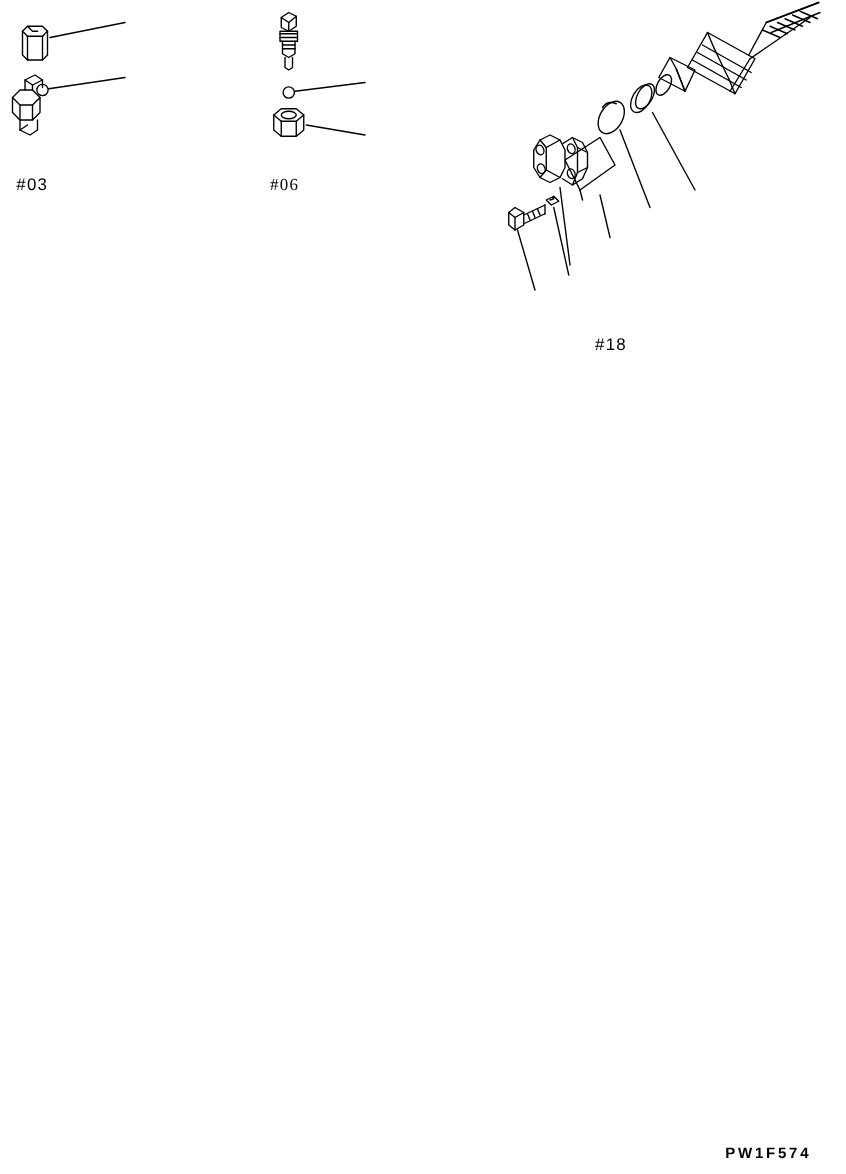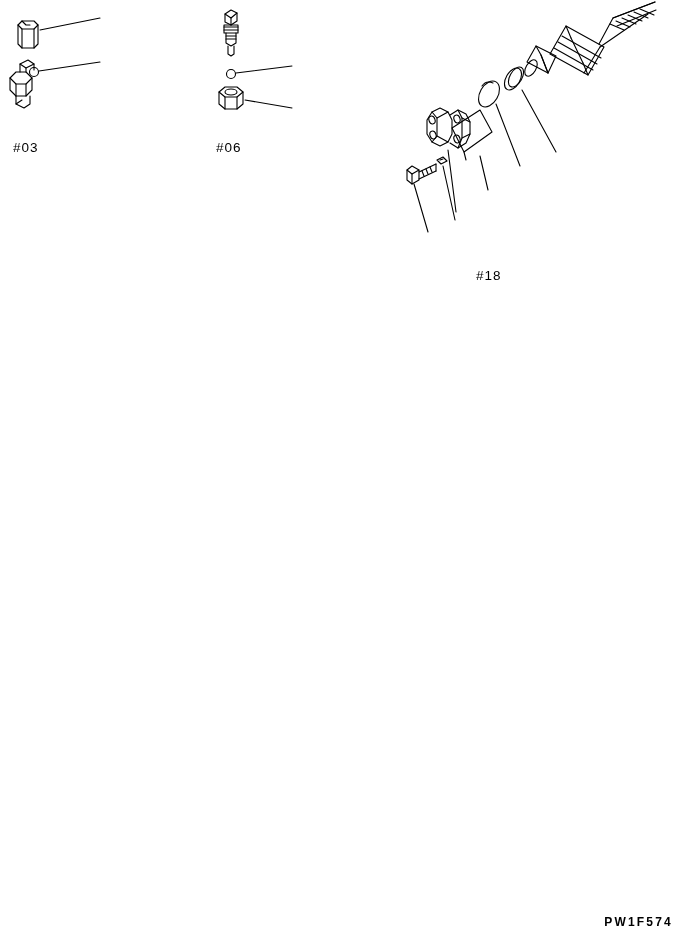--- a/index.html
+++ b/index.html
@@ -36,30 +36,30 @@
     letter-spacing: 0.5px;
     color: #000000;
     white-space: nowrap;
   }
   .lbl-group {
     font-size: 13.5px;
     letter-spacing: 1px;
   }
   .sheet-code {
     position: absolute;
-    right: 4px;
+    right: 28px;
     bottom: 10px;
     font-family: "Liberation Sans", sans-serif;
     font-size: 12px;
     letter-spacing: 2.2px;
     font-weight: bold;
     color: #000000;
   }
   .lbl-03 { left: 13px;  top: 140px; }
-  .lbl-06 { left: 216px; top: 140px; }
+  .lbl-06 { left: 216px; top: 140px; font-family: Liberation Serif, serif; }
   .lbl-10 { left: 476px; top: 268px; }
 </style>
 </head>
 <body>
 
 <div id="sheet">
 
   <svg class="diagram" viewBox="0 0 677 939">
     <g fill="none" stroke="#000000" stroke-width="1.1" stroke-linejoin="round" stroke-linecap="round">
 

